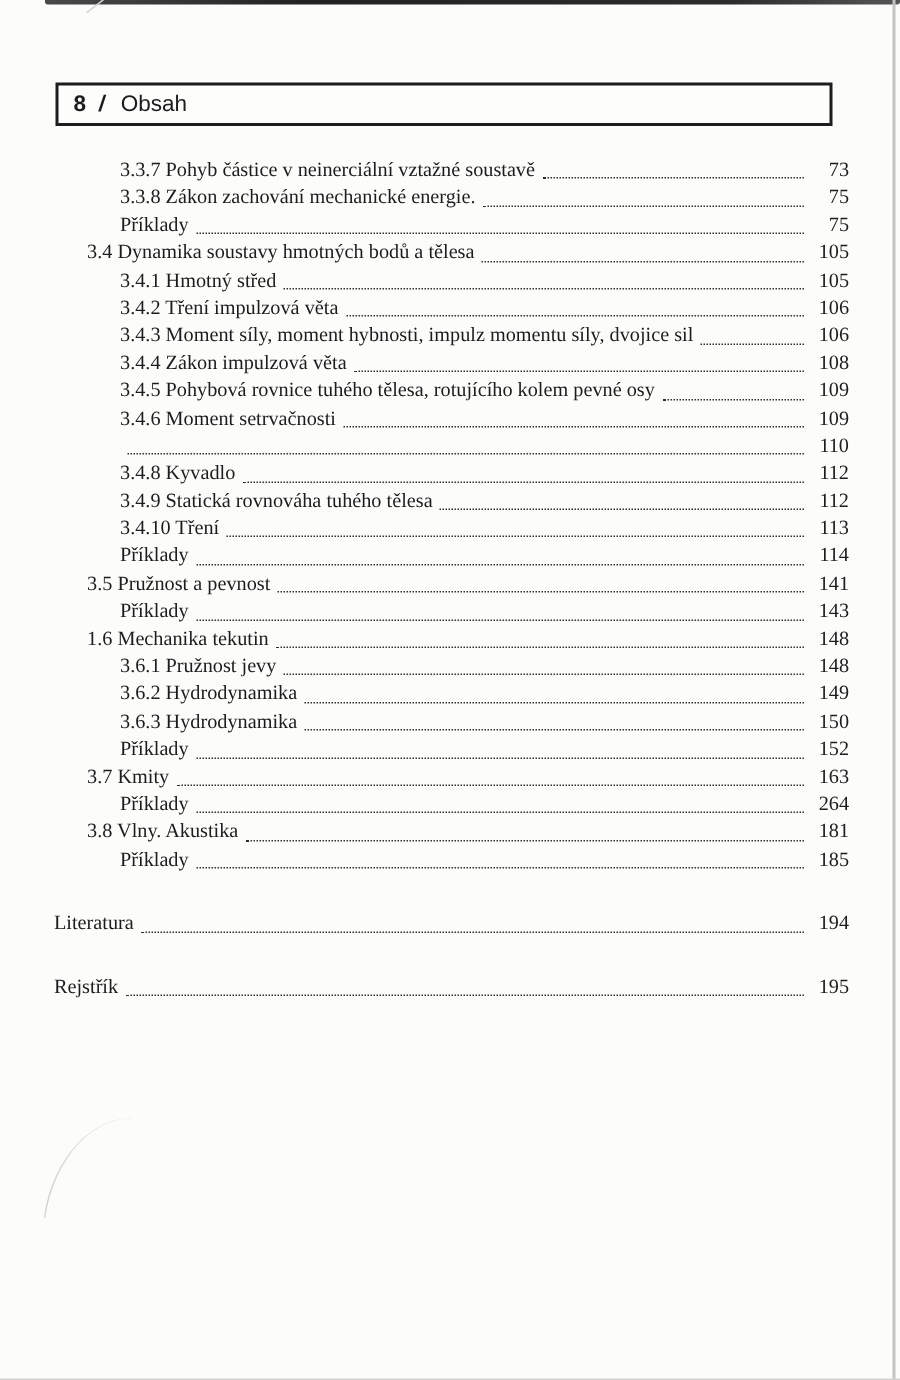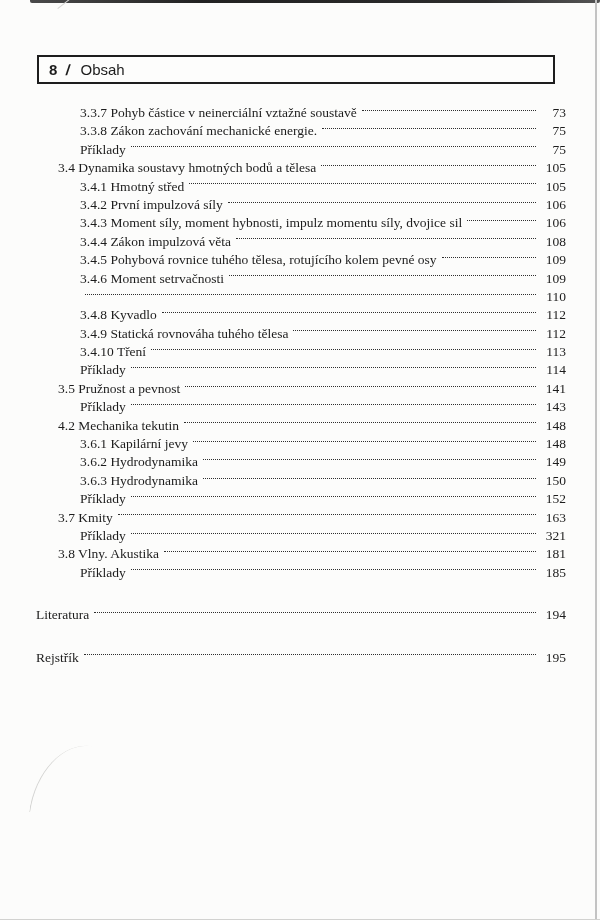--- a/index.html
+++ b/index.html
@@ -82,21 +82,21 @@
     font-weight: normal;
   }
   
   .toc {
     position: absolute;
     top: 104px; left: 36px;
     width: 530px;
   }
   .toc-row {
     display: flex;
-    align-items: center;
+    align-items: flex-end;
     height: 18.4px;
     font-size: 13.5px;
     line-height: 18.4px;
     white-space: nowrap;
   }
   .toc-row.lvl0 { padding-left: 0; margin-top: 24px; }
   .toc-row.lvl1 { padding-left: 22px; }
   .toc-row.lvl2 { padding-left: 44px; }
   .toc-label { flex: 0 0 auto; }
   .toc-leader {
@@ -152,21 +152,21 @@
           <span class="toc-label">3.4 Dynamika soustavy hmotných bodů a tělesa</span>
           <span class="toc-leader"></span>
           <span class="toc-page">105</span>
         </div>
         <div class="toc-row lvl2">
           <span class="toc-label">3.4.1 Hmotný střed</span>
           <span class="toc-leader"></span>
           <span class="toc-page">105</span>
         </div>
         <div class="toc-row lvl2">
-          <span class="toc-label">3.4.2 První impulzová síly</span>
+          <span class="toc-label">3.4.2 Tření impulzová věta</span>
           <span class="toc-leader"></span>
           <span class="toc-page">106</span>
         </div>
         <div class="toc-row lvl2">
           <span class="toc-label">3.4.3 Moment síly, moment hybnosti, impulz momentu síly, dvojice sil</span>
           <span class="toc-leader"></span>
           <span class="toc-page">106</span>
         </div>
         <div class="toc-row lvl2">
           <span class="toc-label">3.4.4 Zákon impulzová věta</span>
@@ -211,26 +211,26 @@
           <span class="toc-label">3.5 Pružnost a pevnost</span>
           <span class="toc-leader"></span>
           <span class="toc-page">141</span>
         </div>
         <div class="toc-row lvl2">
           <span class="toc-label">Příklady</span>
           <span class="toc-leader"></span>
           <span class="toc-page">143</span>
         </div>
         <div class="toc-row lvl1">
-          <span class="toc-label">4.2 Mechanika tekutin</span>
+          <span class="toc-label">1.6 Mechanika tekutin</span>
           <span class="toc-leader"></span>
           <span class="toc-page">148</span>
         </div>
         <div class="toc-row lvl2">
-          <span class="toc-label">3.6.1 Kapilární jevy</span>
+          <span class="toc-label">3.6.1 Pružnost jevy</span>
           <span class="toc-leader"></span>
           <span class="toc-page">148</span>
         </div>
         <div class="toc-row lvl2">
           <span class="toc-label">3.6.2 Hydrodynamika</span>
           <span class="toc-leader"></span>
           <span class="toc-page">149</span>
         </div>
         <div class="toc-row lvl2">
           <span class="toc-label">3.6.3 Hydrodynamika</span>
@@ -243,21 +243,21 @@
           <span class="toc-page">152</span>
         </div>
         <div class="toc-row lvl1">
           <span class="toc-label">3.7 Kmity</span>
           <span class="toc-leader"></span>
           <span class="toc-page">163</span>
         </div>
         <div class="toc-row lvl2">
           <span class="toc-label">Příklady</span>
           <span class="toc-leader"></span>
-          <span class="toc-page">321</span>
+          <span class="toc-page">264</span>
         </div>
         <div class="toc-row lvl1">
           <span class="toc-label">3.8 Vlny. Akustika</span>
           <span class="toc-leader"></span>
           <span class="toc-page">181</span>
         </div>
         <div class="toc-row lvl2">
           <span class="toc-label">Příklady</span>
           <span class="toc-leader"></span>
           <span class="toc-page">185</span>

